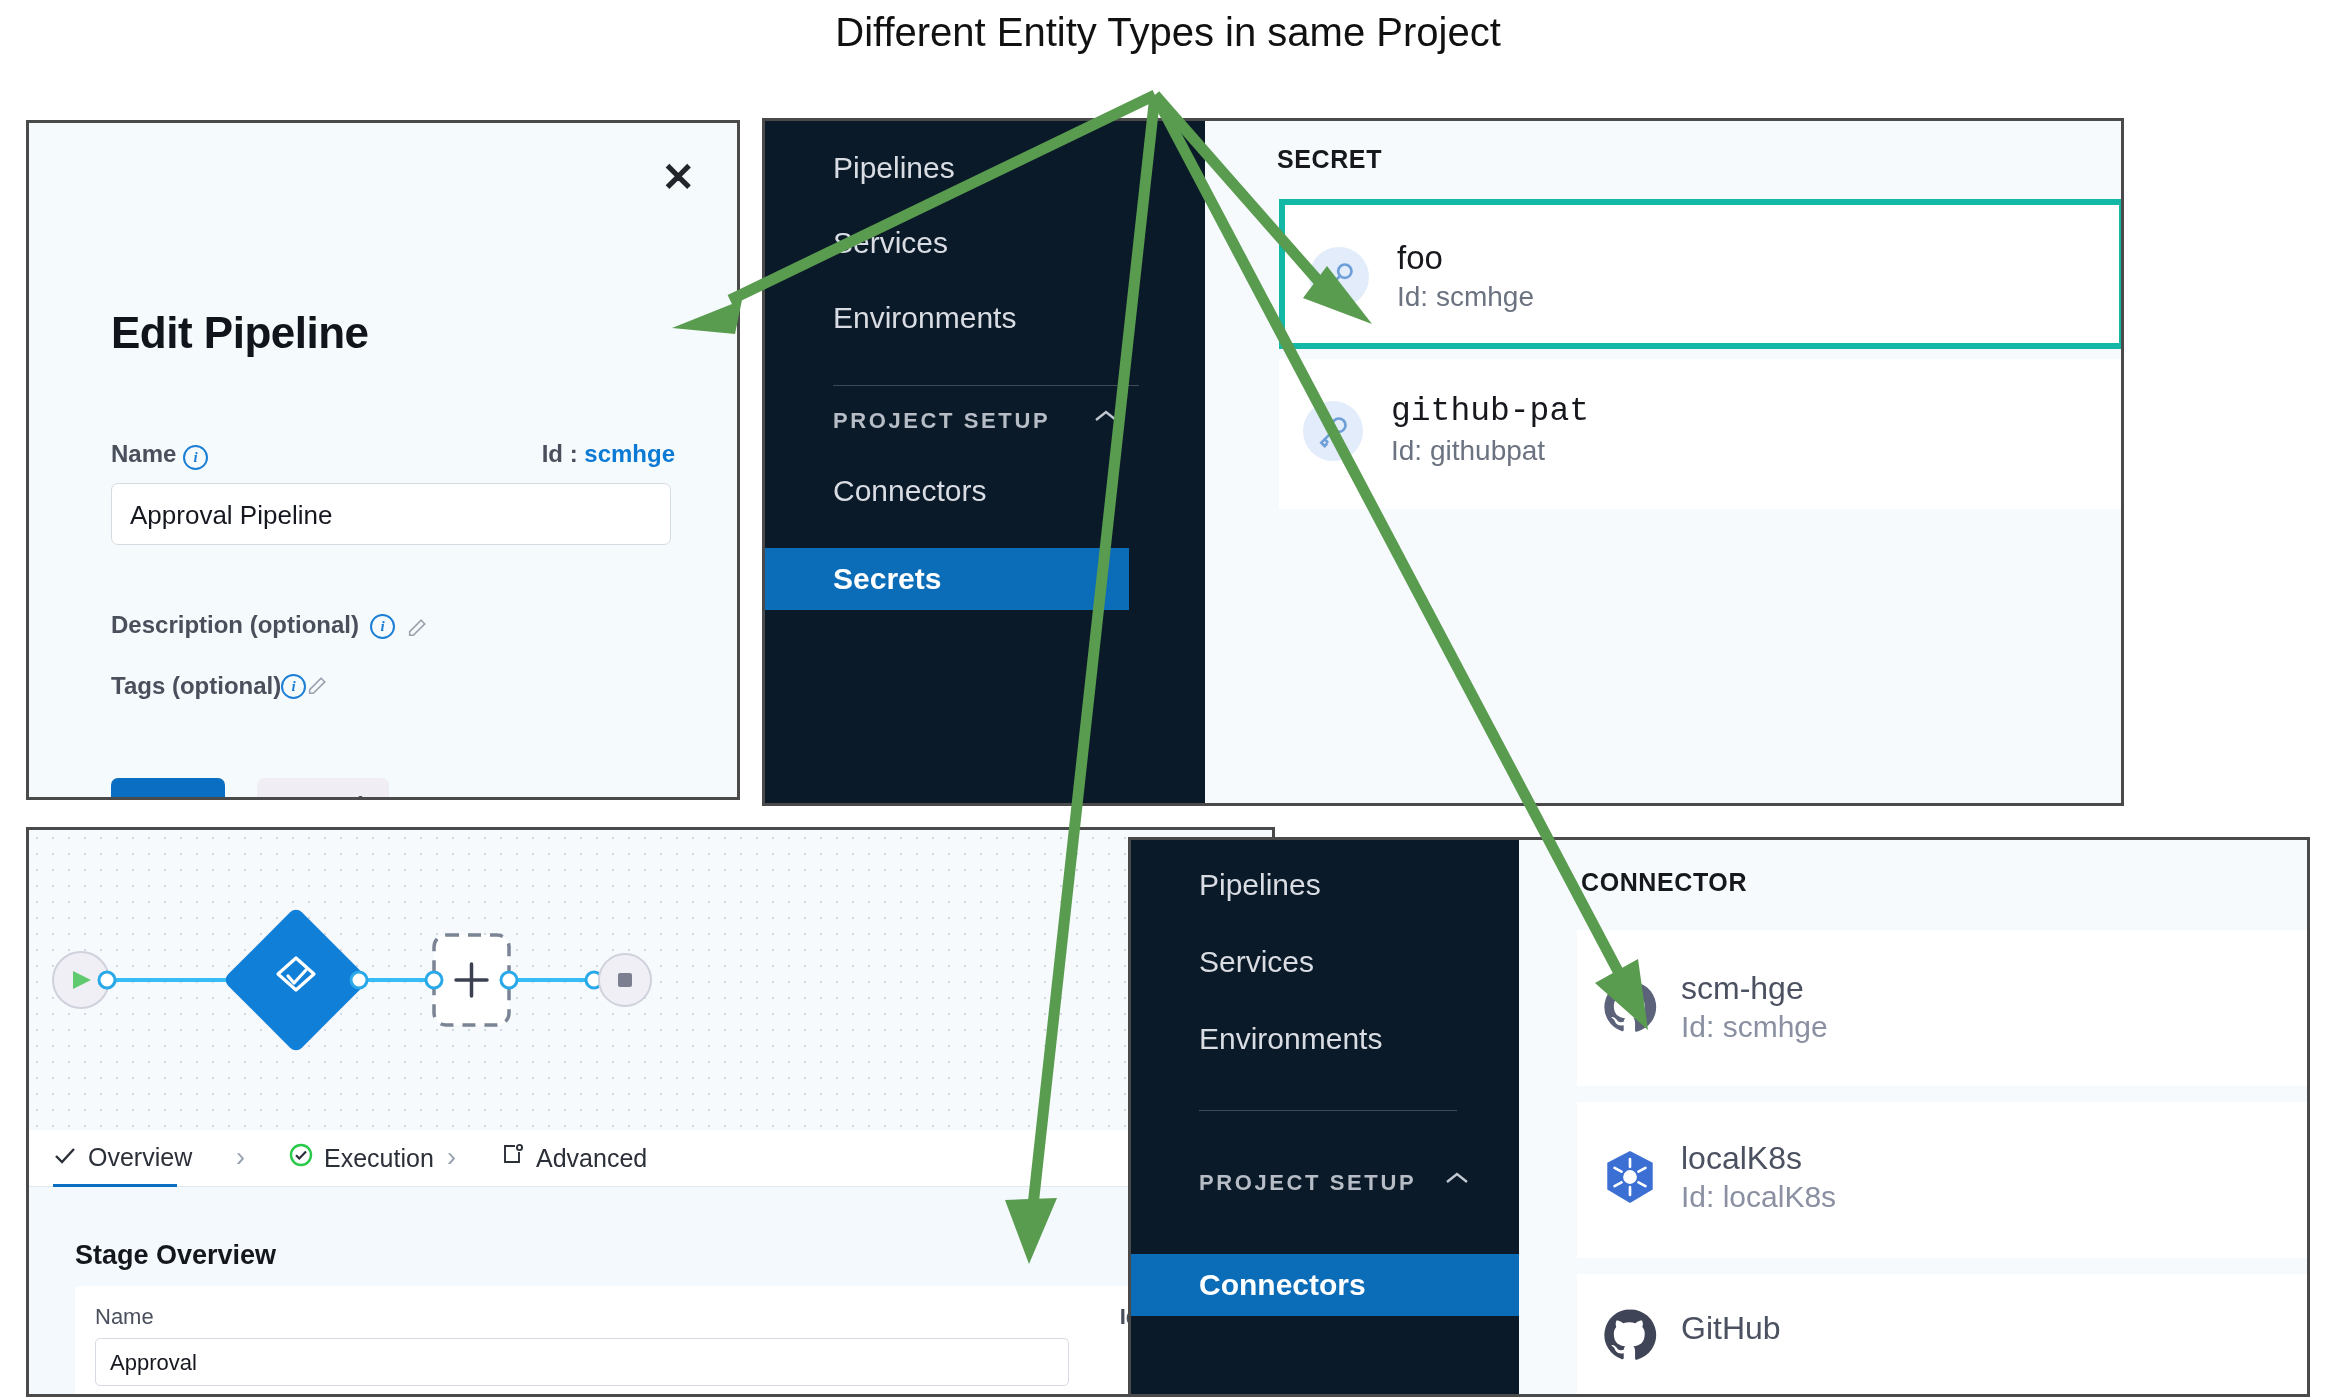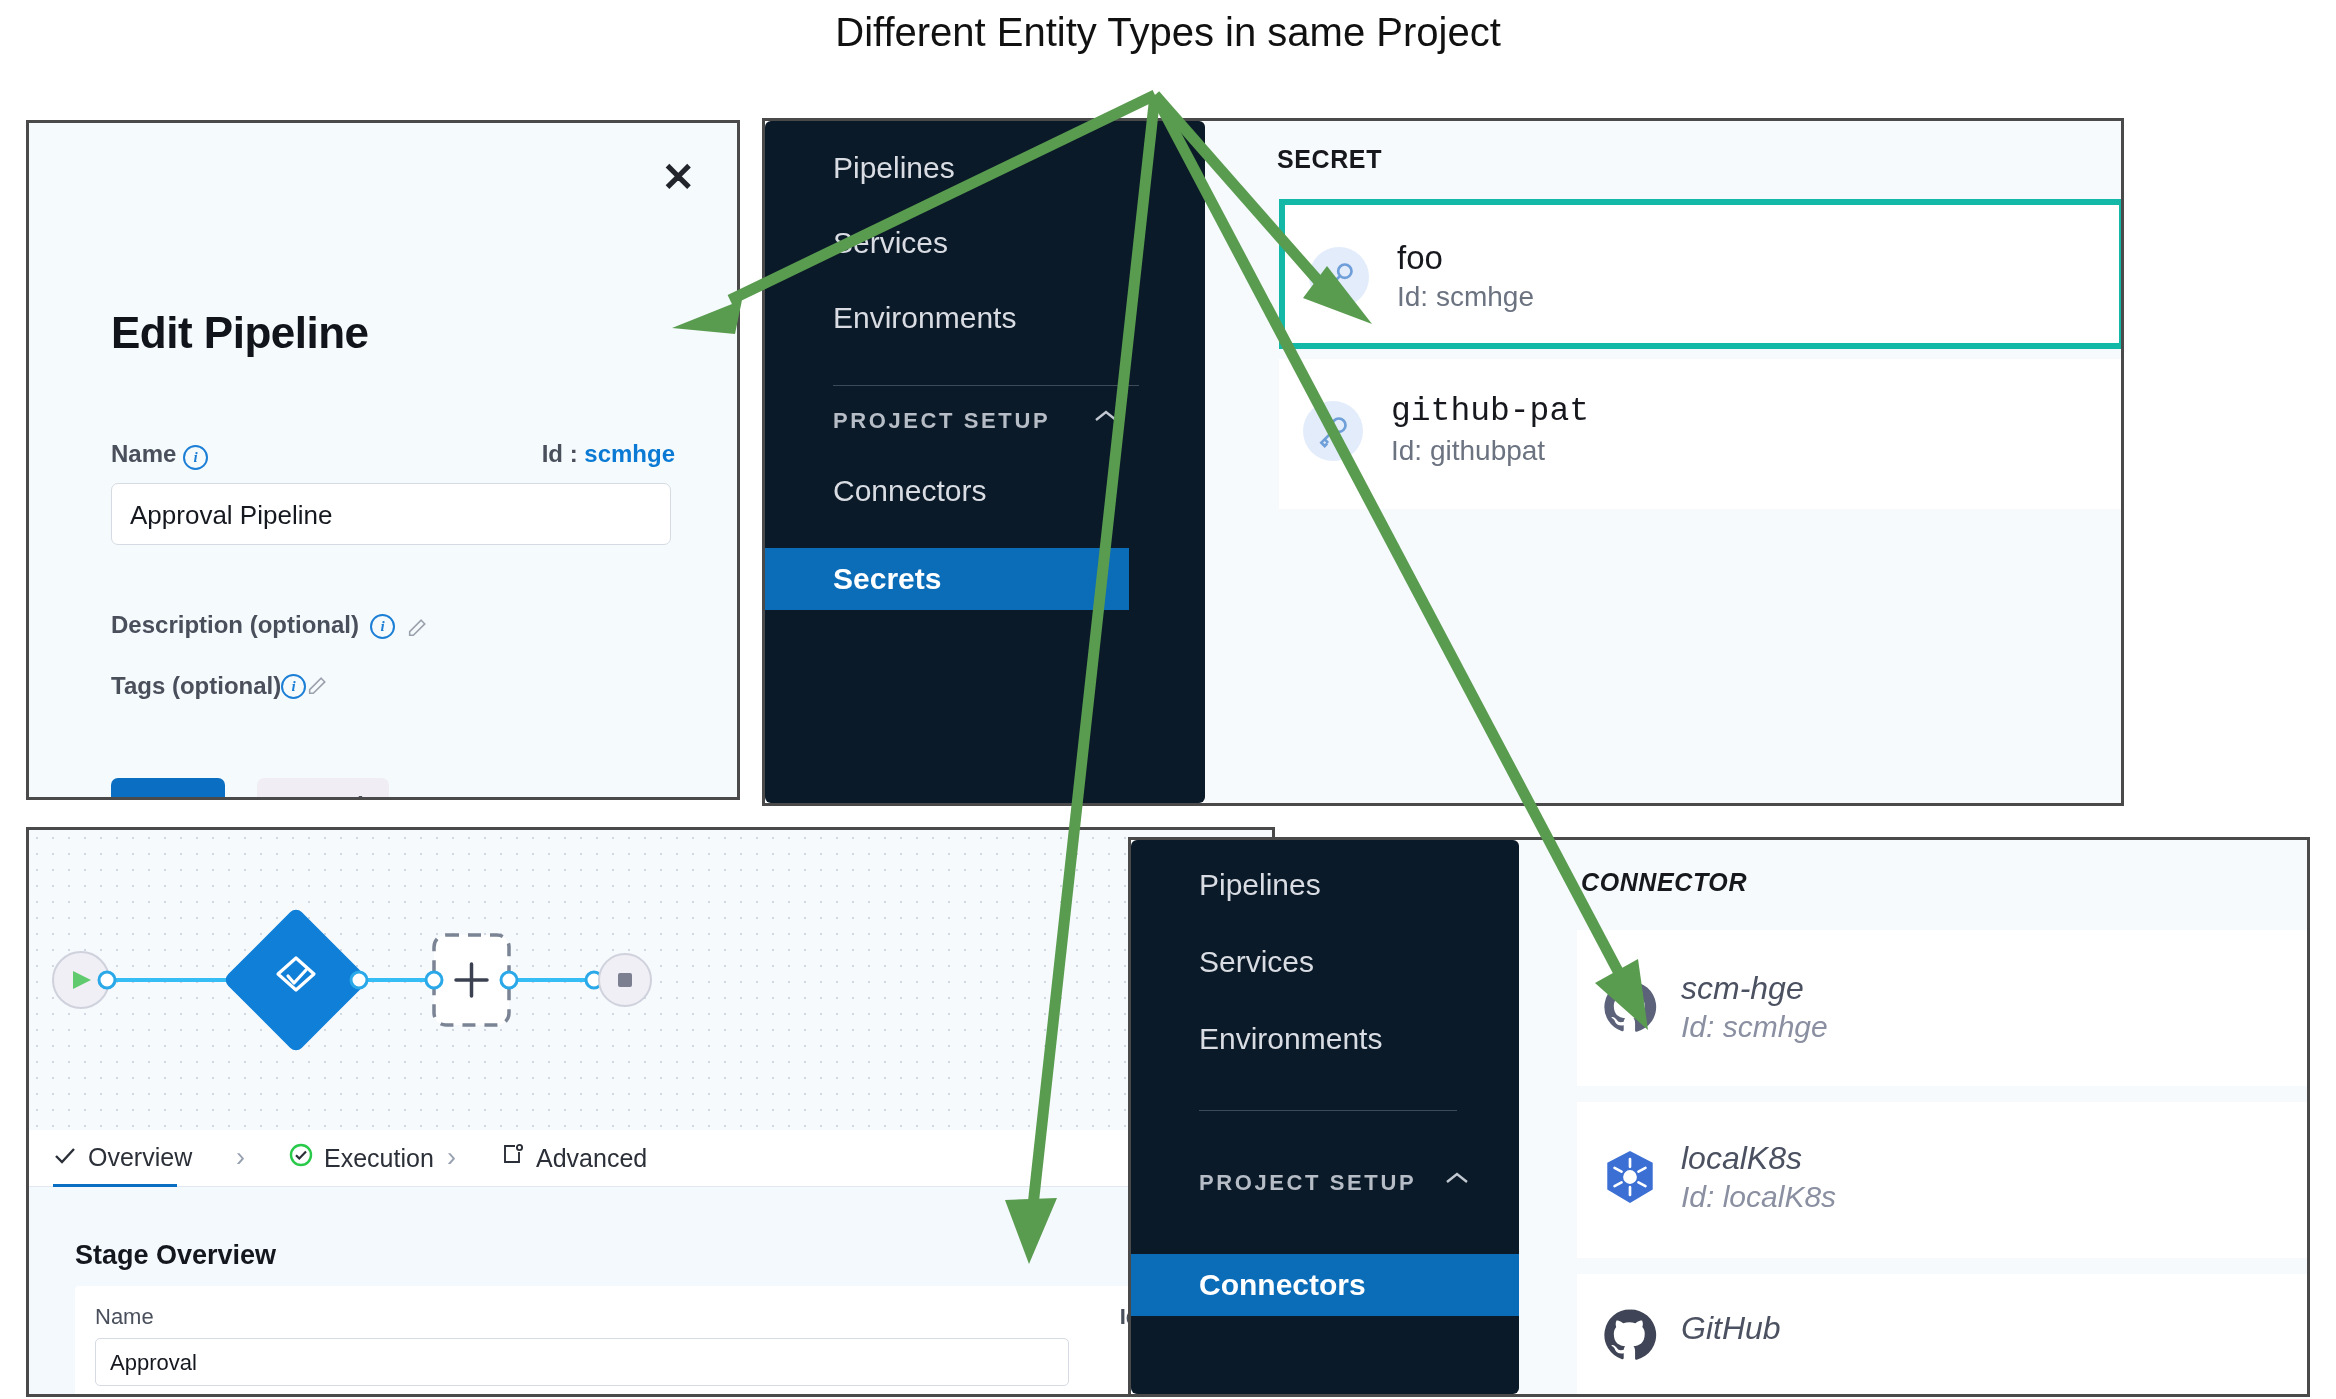--- a/index.html
+++ b/index.html
@@ -35,21 +35,21 @@
   .info-ico{display:inline-block;width:21px;height:21px;border:2px solid #1c7fd6;border-radius:50%;
      color:#1c7fd6;font-size:15px;font-weight:700;line-height:21px;text-align:center;font-style:italic;font-family:"Liberation Serif",serif;}
   .pencil-ico{display:inline-block;width:22px;height:22px;}
   #ep-save{position:absolute;left:82px;top:655px;width:114px;height:56px;background:#0a6fc2;border-radius:7px;
      color:#fff;font-size:25px;font-weight:700;line-height:56px;text-align:center;cursor:pointer;}
   #ep-cancel{position:absolute;left:228px;top:655px;width:132px;height:56px;background:#f0eef4;border-radius:7px;
      color:#4a4f5c;font-size:25px;font-weight:700;line-height:56px;text-align:center;cursor:pointer;}
 
   
   #secrets-panel{left:762px;top:118px;width:1362px;height:688px;background:#ffffff;}
-  .dark-nav{position:absolute;left:0;top:0;height:100%;background:#0b1a28;border-radius:6px;}
+  .dark-nav{position:absolute;left:0;top:0;height:100%;background:#0b1a28;}
   #secrets-panel .dark-nav{width:440px;}
   .nav-item{position:absolute;left:68px;font-size:30px;color:#d9dde3;white-space:nowrap;}
   .nav-sep{position:absolute;height:1px;background:#3d4b59;}
   .nav-sectionlbl{position:absolute;font-size:22px;letter-spacing:2.6px;color:#b6bdc6;font-weight:600;}
   .nav-active{position:absolute;background:#0b6cb8;}
   .nav-active span{position:absolute;left:68px;top:50%;transform:translateY(-50%);font-size:30px;color:#ffffff;font-weight:600;white-space:nowrap;}
   .chev{position:absolute;width:22px;height:22px;}
 
   .list-area{position:absolute;top:0;bottom:0;background:#f6fafd;overflow:hidden;}
   .list-head{position:absolute;font-size:25px;font-weight:700;letter-spacing:0.6px;color:#16181d;}
@@ -261,21 +261,21 @@
     <span class="chev" style="left:313px;top:330px;">
       <svg width="26" height="16" viewBox="0 0 26 16" fill="none" stroke="#c2c9d2" stroke-width="2.4">
           <path d="M3 12L13 4l10 8"></path>
         </svg>
     </span>
     <div class="nav-active" style="left:0;top:414px;width:388px;height:62px;">
       <span>Connectors</span>
     </div>
   </div>
 
-  <div class="list-area" style="left:388px;right:0;font-style:italic;">
+  <div class="list-area" style="left:388px;right:0;">
     <div class="list-head" style="left:62px;top:28px;">CONNECTOR</div>
 
     <div class="ent-card" style="left:58px;top:90px;right:-4px;height:156px;">
       <span style="position:absolute;left:24px;top:48px;">
         <svg width="58" height="58" viewBox="0 0 24 24" fill="#5b6279">
           <path d="M12 1.5A10.5 10.5 0 0 0 8.7 22c.5.1.7-.2.7-.5v-2c-2.9.6-3.5-1.3-3.5-1.3-.5-1.2-1.2-1.5-1.2-1.5-.9-.6.1-.6.1-.6 1 .1 1.6 1.1 1.6 1.1.9 1.6 2.4 1.1 3 .9.1-.7.4-1.1.6-1.4-2.3-.3-4.7-1.2-4.7-5.2 0-1.1.4-2 1-2.8-.1-.3-.5-1.3.1-2.7 0 0 .9-.3 2.8 1.1a9.6 9.6 0 0 1 5 0c1.9-1.4 2.8-1.1 2.8-1.1.6 1.4.2 2.4.1 2.7.7.8 1 1.7 1 2.8 0 4-2.4 4.9-4.7 5.2.4.3.7 1 .7 2v3c0 .3.2.6.7.5A10.5 10.5 0 0 0 12 1.5z"></path>
         </svg>
       </span>
       <div class="ent-name" style="left:104px;top:40px;font-size:32px;color:#4b5161;">scm-hge</div>
       <div class="ent-id" style="left:104px;top:80px;font-size:30px;color:#8a90a1;">Id: scmhge</div>

